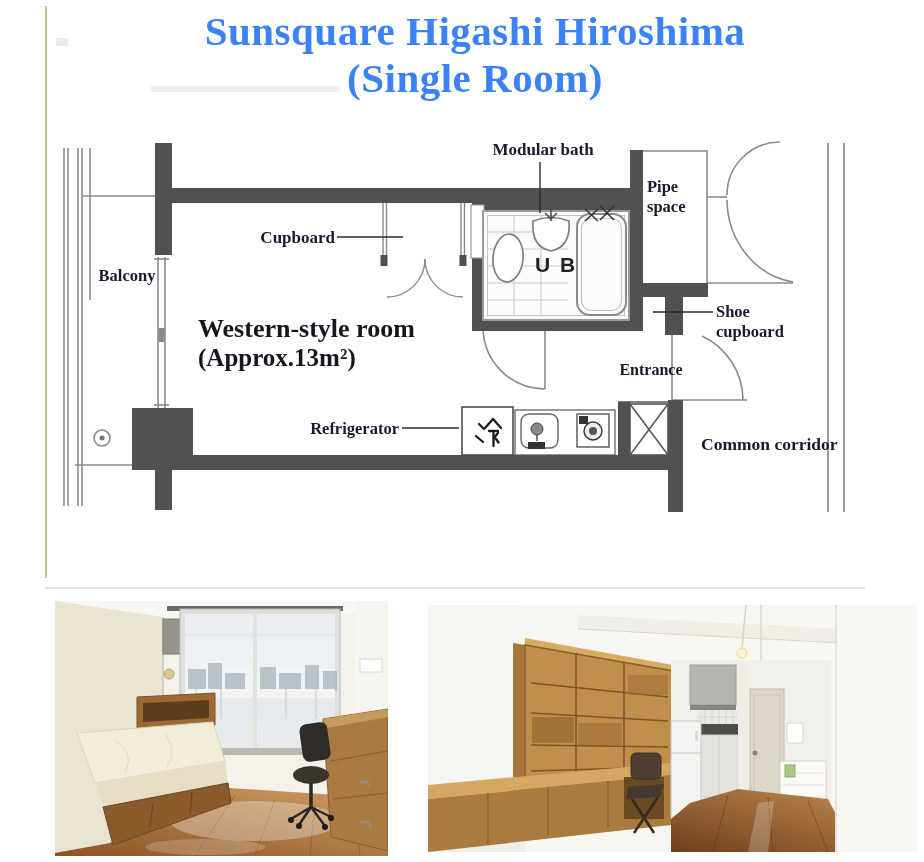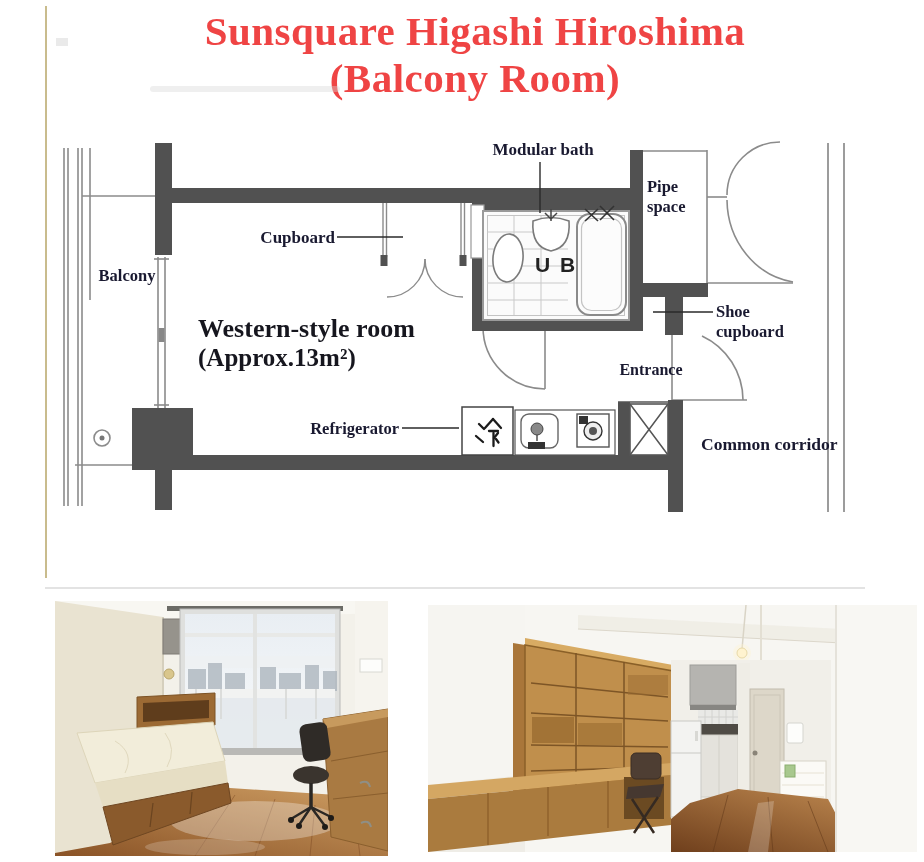--- a/index.html
+++ b/index.html
@@ -1,40 +1,40 @@
 <!DOCTYPE html>
 <html><head>
 <meta charset="utf-8">
 <style>
   html,body{margin:0;padding:0;background:#ffffff;}
   .page{position:relative;width:924px;height:862px;background:#ffffff;overflow:hidden;
         font-family:"Liberation Serif","DejaVu Serif",serif;}
   .title{position:absolute;left:0;top:8px;width:100%;text-align:center;
-         font-weight:700;font-size:41px;line-height:47px;color:#ef4444;letter-spacing:.5px;
+         font-weight:700;font-size:41px;line-height:47px;color:#3b82f6;letter-spacing:.5px;
          padding-left:26px;box-sizing:border-box;}
   .left-rule{position:absolute;left:45px;top:6px;width:2px;height:572px;background:#c9bc8d;}
   .plan-divider{position:absolute;left:45px;top:587px;width:820px;height:2px;background:#dedede;opacity:.85;}
   .smudge1{position:absolute;left:150px;top:86px;width:190px;height:6px;background:#d8d8d8;opacity:.4;border-radius:3px;}
   .smudge2{position:absolute;left:56px;top:38px;width:12px;height:8px;background:#dcdcdc;opacity:.6;}
   svg.plan{position:absolute;left:40px;top:120px;}
   svg text.lbl{font-family:"Liberation Serif","DejaVu Serif",serif;font-weight:700;fill:#191930;}
   svg text.room{font-family:"Liberation Serif","DejaVu Serif",serif;font-weight:700;fill:#16161e;}
   svg text.ub{font-family:"Liberation Sans","DejaVu Sans",sans-serif;font-weight:700;fill:#222;letter-spacing:2px;}
   .photo{position:absolute;display:block;}
   .photo-left{left:55px;top:601px;}
   .photo-right{left:428px;top:605px;}
 </style>
 </head>
 <body>
 
 <div class="page">
 
   <div class="title">
     <div>Sunsquare Higashi Hiroshima</div>
-    <div>(Balcony Room)</div>
+    <div>(Single Room)</div>
   </div>
 
   <div class="left-rule"></div>
   <div class="smudge1"></div>
   <div class="smudge2"></div>
   <div class="plan-divider"></div>
 
   <svg class="plan" width="880" height="470" viewBox="40 120 880 470">
 
     <g stroke="#8b8b8b" stroke-width="1.6" fill="none">

